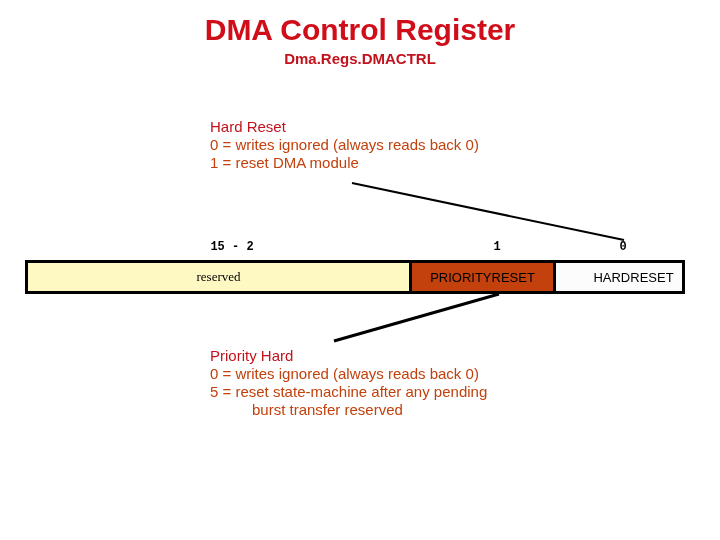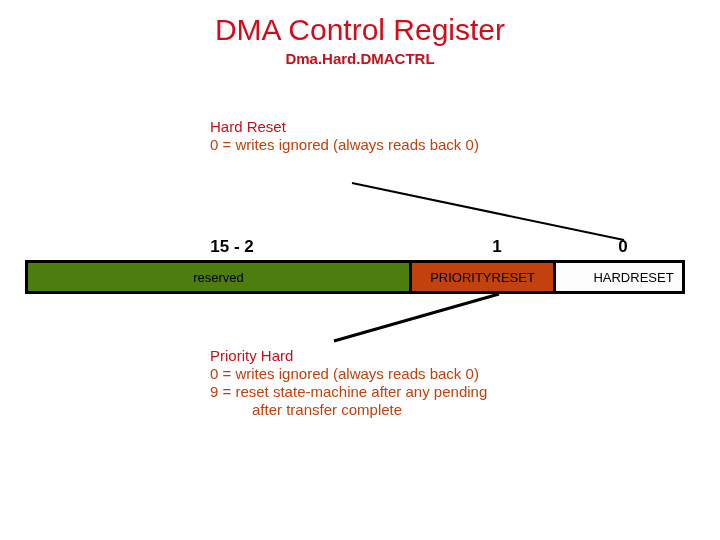--- a/index.html
+++ b/index.html
@@ -24,21 +24,21 @@
   }
 
   
   .title {
     position: absolute;
     left: 0;
     top: 12px;
     width: 720px;
     text-align: center;
     font-size: 30px;
-    font-weight: normal;
+    font-weight: bold;
     color: #D00E1A;
     letter-spacing: 0px;
     line-height: 36px;
   }
   .subtitle {
     position: absolute;
     left: 0;
     top: 49px;
     width: 720px;
     text-align: center;
@@ -75,26 +75,27 @@
   .bitlabels {
     position: absolute;
     left: 25px;
     top: 238px;
     width: 660px;
     height: 20px;
   }
   .bitlabel {
     position: absolute;
     top: 0;
-    font-size: 17px;
+    font-size: 12px;
     font-weight: bold;
     color: #000000;
     text-align: center;
     line-height: 18px;
     white-space: nowrap;
+    font-family: Liberation Mono, monospace;
   }
 
   
   .regtable {
     position: absolute;
     left: 25px;
     top: 260px;
     width: 660px;
     height: 34px;
     border: 3px solid #000000;
@@ -107,23 +108,24 @@
     align-items: center;
     justify-content: center;
     font-size: 13px;
     font-weight: normal;
     color: #000000;
     box-sizing: border-box;
     white-space: nowrap;
     overflow: hidden;
   }
   .regcell.reserved {
-    background: #4d7c0f;
+    background: #fef9c3;
     width: 384px;
     border-right: 3px solid #000000;
+    font-family: Liberation Serif, serif;
   }
   .regcell.prio {
     background: #c2410c;
     width: 144px;
     border-right: 3px solid #000000;
   }
   .regcell.hard {
     background: #FCFCFC;
     flex: 1 1 auto;
     padding-left: 29px;
@@ -139,32 +141,33 @@
     pointer-events: none;
   }
 </style>
 </head>
 <body>
 
 <div id="slide">
 
   <div class="title">DMA Control Register</div>
 
-  <div class="subtitle">Dma.Hard.DMACTRL</div>
+  <div class="subtitle">Dma.Regs.DMACTRL</div>
 
   <div class="annot" id="annot-top">
     <span class="head">Hard Reset</span>
     <span class="line">0 = writes ignored (always reads back 0)</span>
+    <span class="line">1 = reset DMA module</span>
   </div>
 
   <div class="annot" id="annot-bot">
     <span class="head">Priority Hard</span>
     <span class="line">0 = writes ignored (always reads back 0)</span>
-    <span class="line">9 = reset state-machine after any pending</span>
-    <span class="line indent">after transfer complete</span>
+    <span class="line">5 = reset state-machine after any pending</span>
+    <span class="line indent">burst transfer reserved</span>
   </div>
 
   <div class="bitlabels">
     <span class="bitlabel" id="bl-0" style="left: 147px; width: 120px;">15 - 2</span>
     <span class="bitlabel" id="bl-1" style="left: 412px; width: 120px;">1</span>
     <span class="bitlabel" id="bl-2" style="left: 538px; width: 120px;">0</span>
   </div>
 
   <div class="regtable">
     <div class="regcell reserved">reserved</div>

